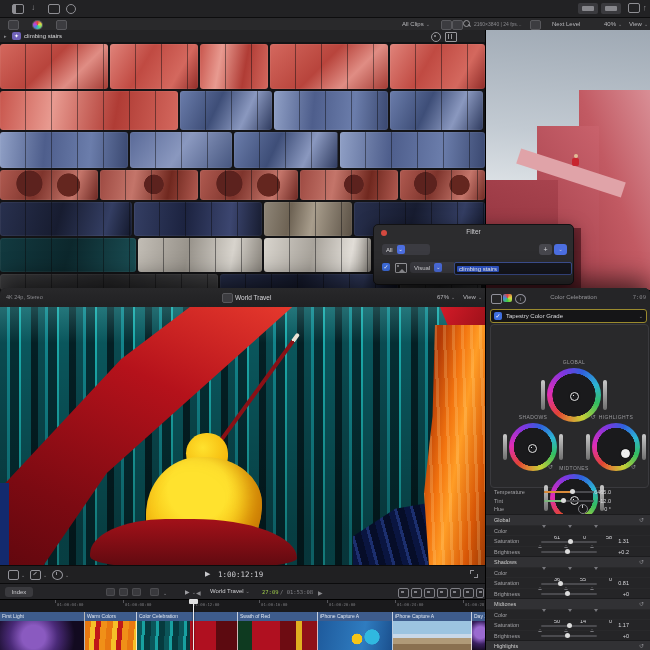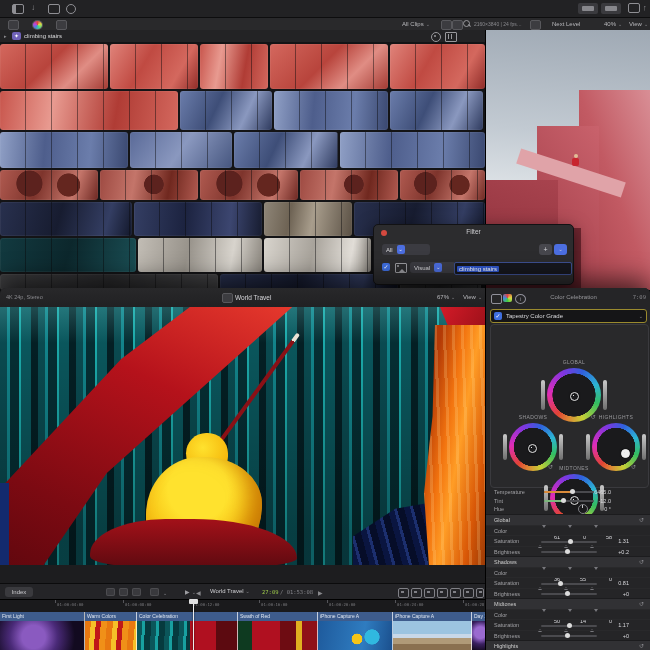--- a/index.html
+++ b/index.html
@@ -291,20 +291,31 @@
       <div class="navy-sliver"></div>
       <div class="navy-corner"></div>
       <div class="red-rt"></div>
       <div class="orange-col"></div>
       <div class="pole"></div>
       <div class="fig-head"></div>
       <div class="fig-body"></div>
       <div class="red-bundle"></div>
     </div>
 
+    <div class="viewer-bar">
+      <span class="vb-ico" style="left:8px"></span>
+        <span class="chev abs" style="left:19px;top:6px">⌄</span>
+      <span class="vb-ico pen" style="left:30px"></span>
+        <span class="chev abs" style="left:41px;top:6px">⌄</span>
+      <span class="vb-ico clock" style="left:52px"></span>
+        <span class="chev abs" style="left:63px;top:6px">⌄</span>
+      <span class="abs" style="left:205px;top:4px;color:#c8c8cc;font-size:7px">▶</span>
+      <span class="abs mono" style="left:218px;top:4px;color:#cdcdd1;font-size:7.5px">1:00:12:19</span>
+      <span class="fsico" style="left:470px;top:4px"></span>
+    </div>
 
     <div class="tl-bar">
       <span class="idx-btn">Index</span>
       <span class="tlb-sq" style="left:106px"></span>
       <span class="tlb-sq" style="left:119px"></span>
       <span class="tlb-sq" style="left:132px"></span>
       <span class="tlb-sq" style="left:150px"></span>
         <span class="chev abs" style="left:161px;top:6px">⌄</span>
       <span class="abs" style="left:185px;top:4px;color:#9c9ca0;font-size:6px">▶<span class="chev">⌄</span></span>
       <span class="abs" style="left:196px;top:4.5px;color:#88888c;font-size:6px">◀</span>

